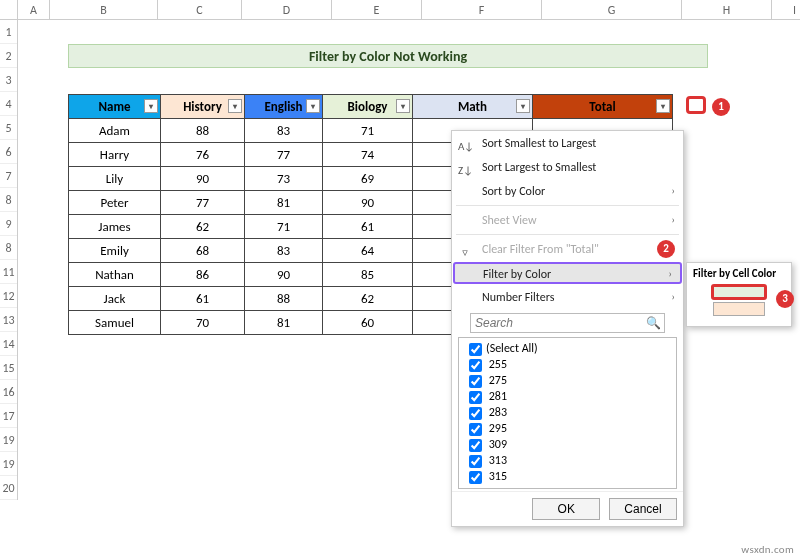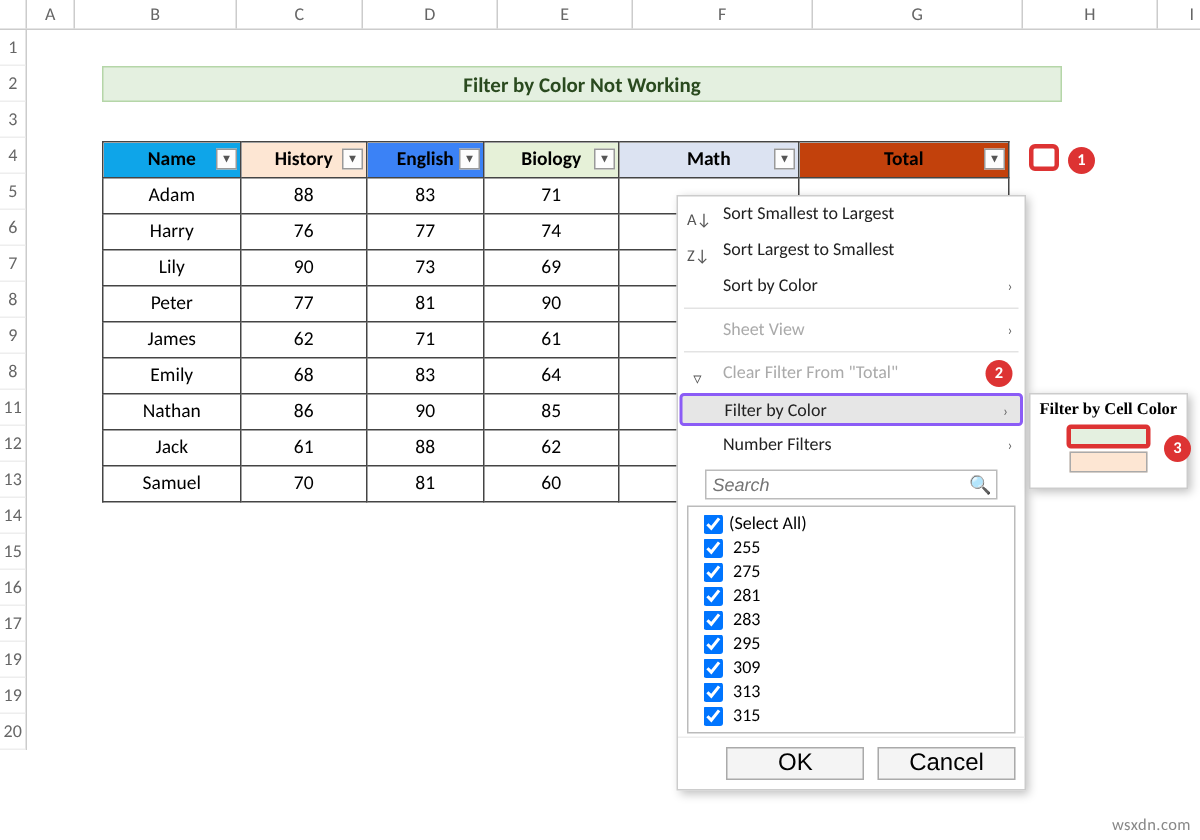--- a/index.html
+++ b/index.html
@@ -183,42 +183,41 @@
     font-size: 12px;
     padding-left: 4px;
   }
   .ctx-list-item input { margin-right: 4px; vertical-align: middle; }
   .ctx-buttons {
     text-align: right;
     padding: 6px;
     border-top: 1px solid #eee;
   }
   .ctx-buttons button {
-    width: 92px; height: 22px;
-    font-size: 16px;
+    width: 68px; height: 22px;
+    font-size: 12px;
     border: 1px solid #aaa;
     background: #f4f4f4;
     margin-left: 6px;
     cursor: pointer;
   }
 
   .sub-menu {
     position: absolute;
     left: 686px; top: 262px;
     width: 106px;
     background: #fff;
     border: 1px solid #ccc;
     box-shadow: 2px 2px 6px rgba(0,0,0,0.25);
     padding: 4px 6px 8px 6px;
     font-size: 11px;
   }
   .sub-menu .hdr {
     font-weight: bold;
     margin-bottom: 4px;
-    font-family: Liberation Serif, serif;
   }
   .swatch {
     width: 52px; height: 14px;
     border: 1px solid #aaa;
     margin: 2px auto;
     cursor: pointer;
   }
   .swatch.hi {
     border: 3px solid #d33;
     border-radius: 3px;

